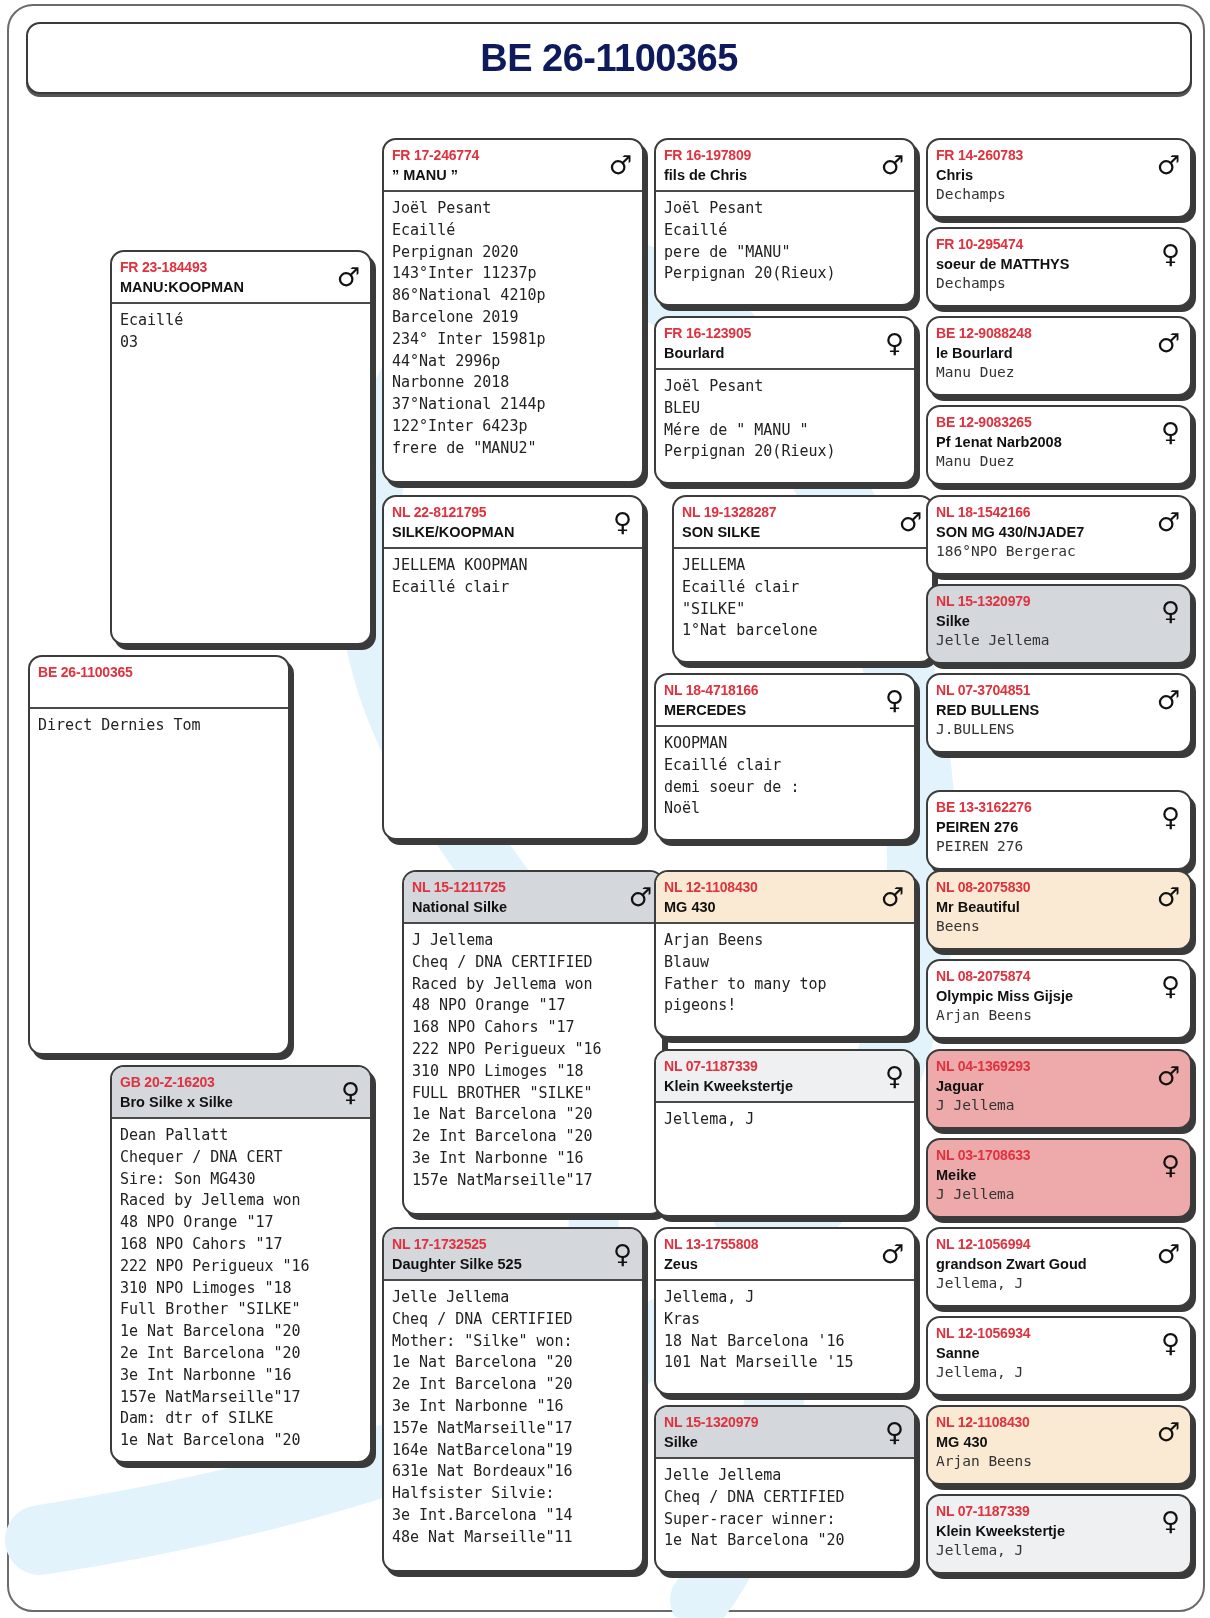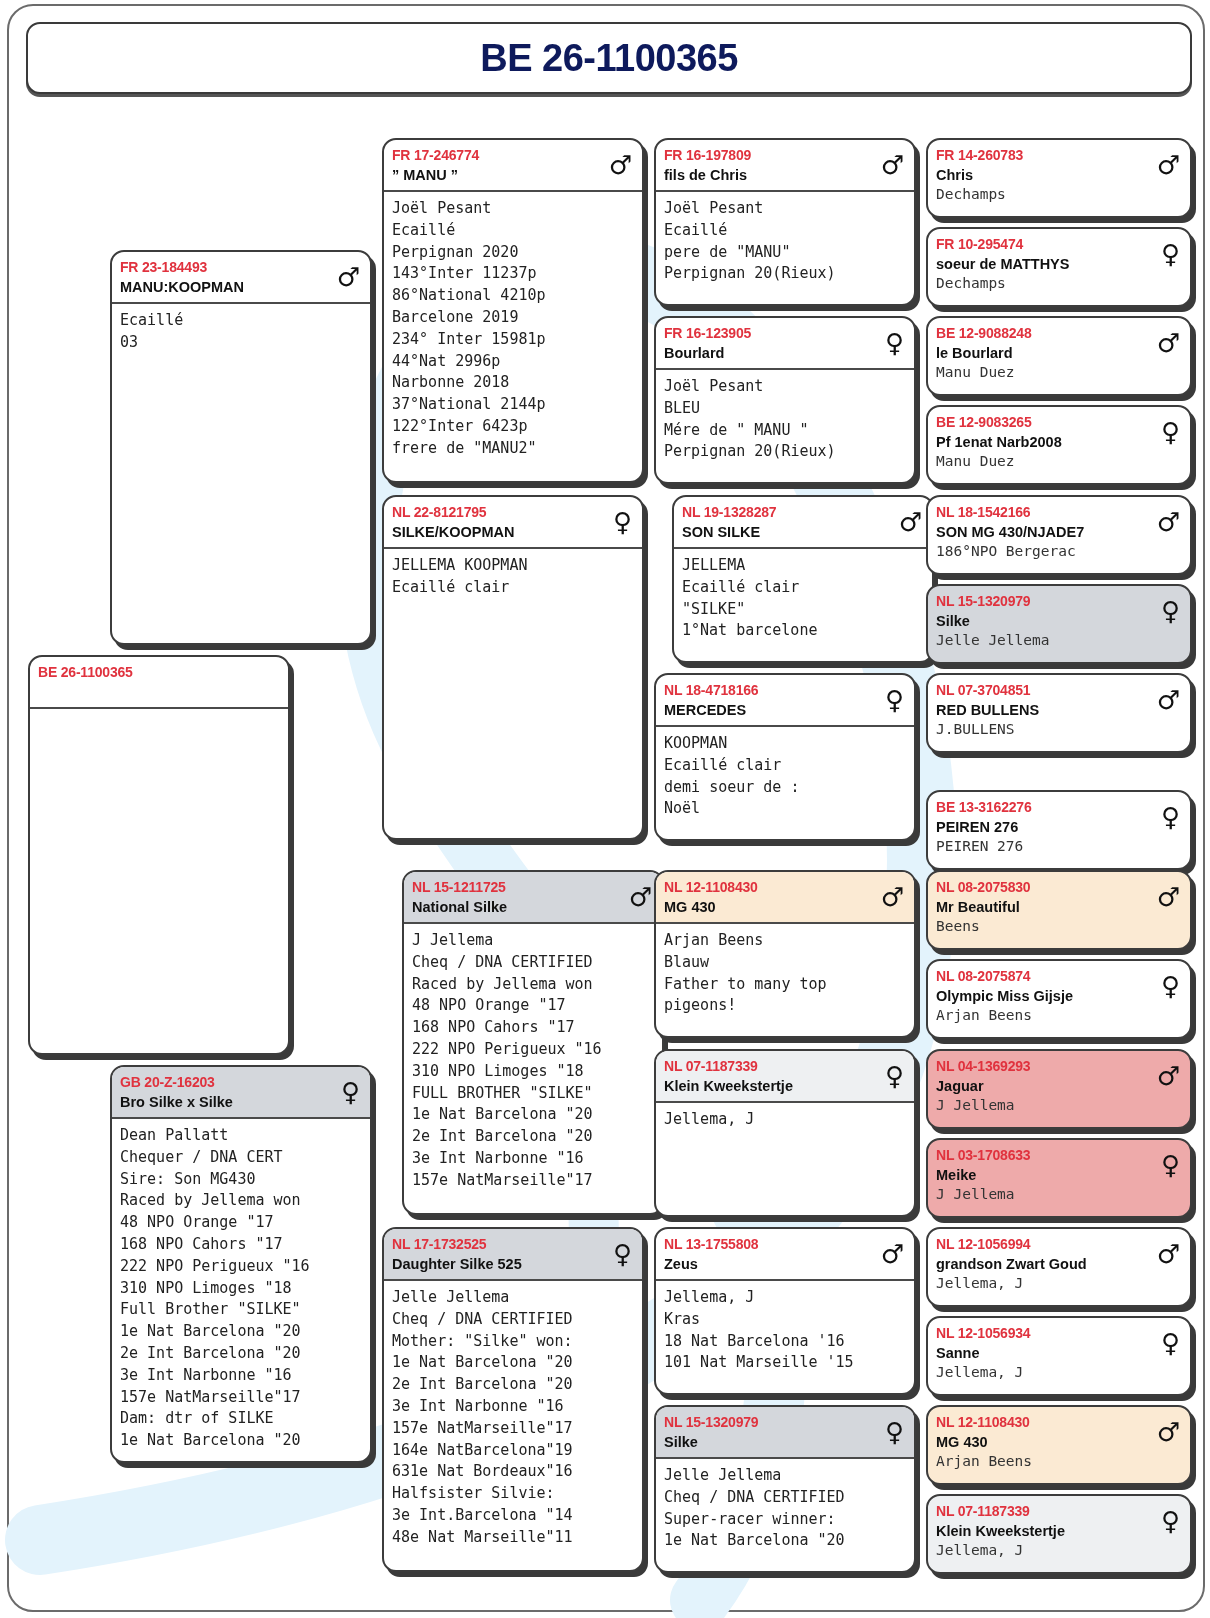--- a/index.html
+++ b/index.html
@@ -40,20 +40,21 @@
 
 <div class="header">
   <span class="header-title">BE 26-1100365</span>
 </div>
 
 <div class="card big" style="left:28px; top:655px; width:262px; height:400px;">
   <div class="head">
     <div class="ring">BE 26-1100365</div>
     <div class="name"></div>
   </div>
+  <div class="body">Direct Dernies Tom</div>
 </div>
 
 <div class="card big" style="left:110px; top:250px; width:262px; height:395px;">
   <div class="head">
     <div class="ring">FR 23-184493</div>
     <div class="name">MANU:KOOPMAN</div>
     <span class="sex">♂</span>
   </div>
   <div class="body">Ecaillé
 03</div>

